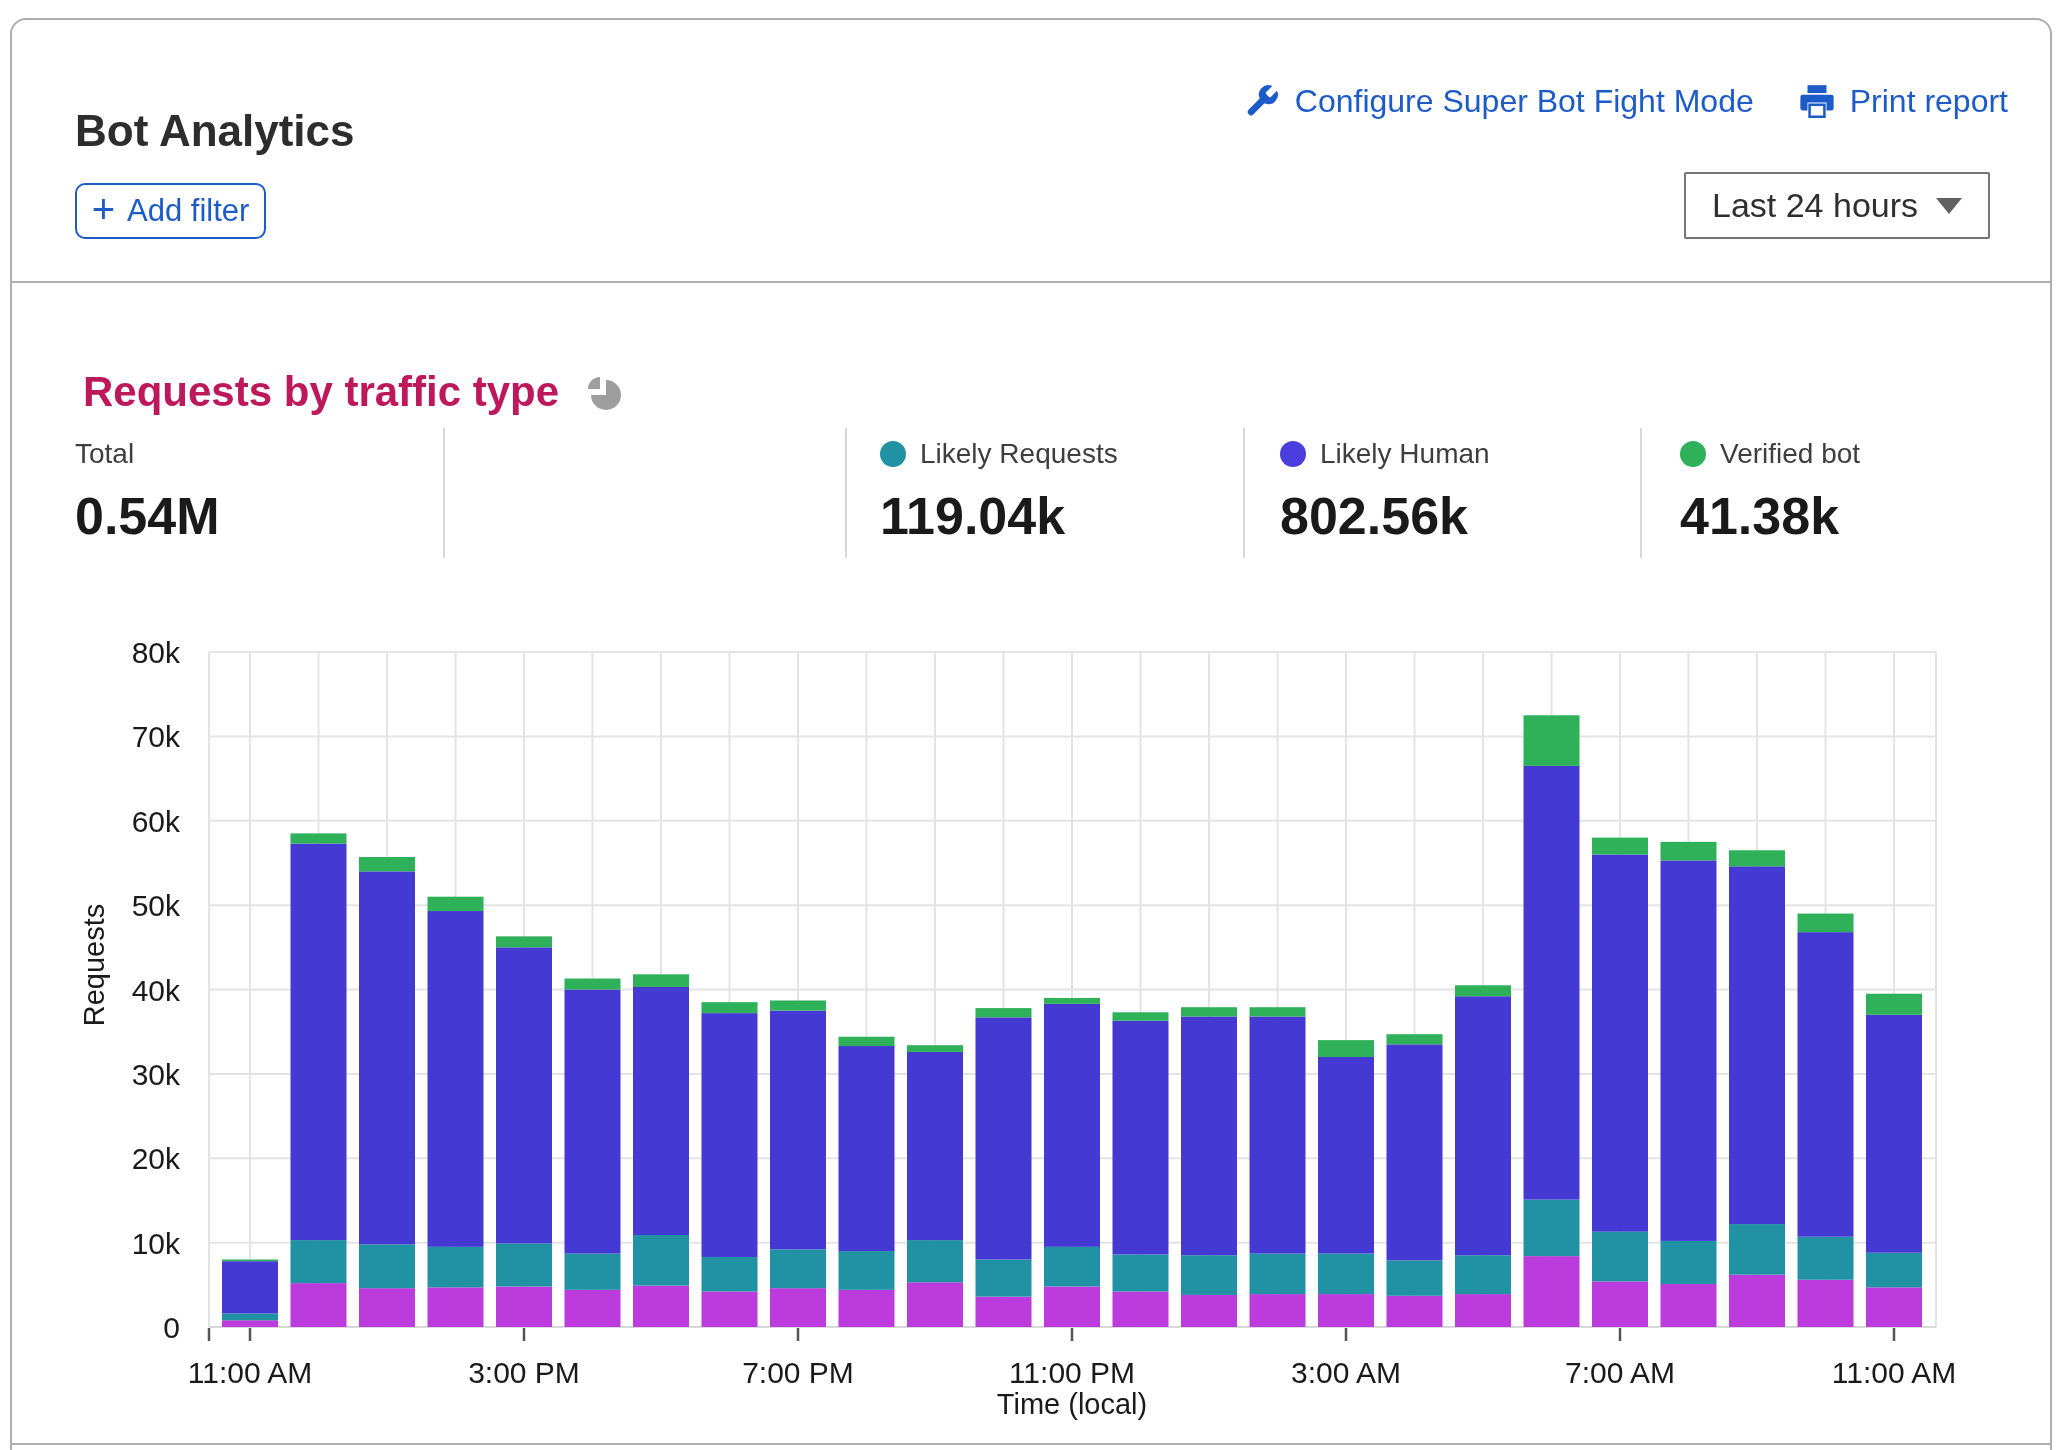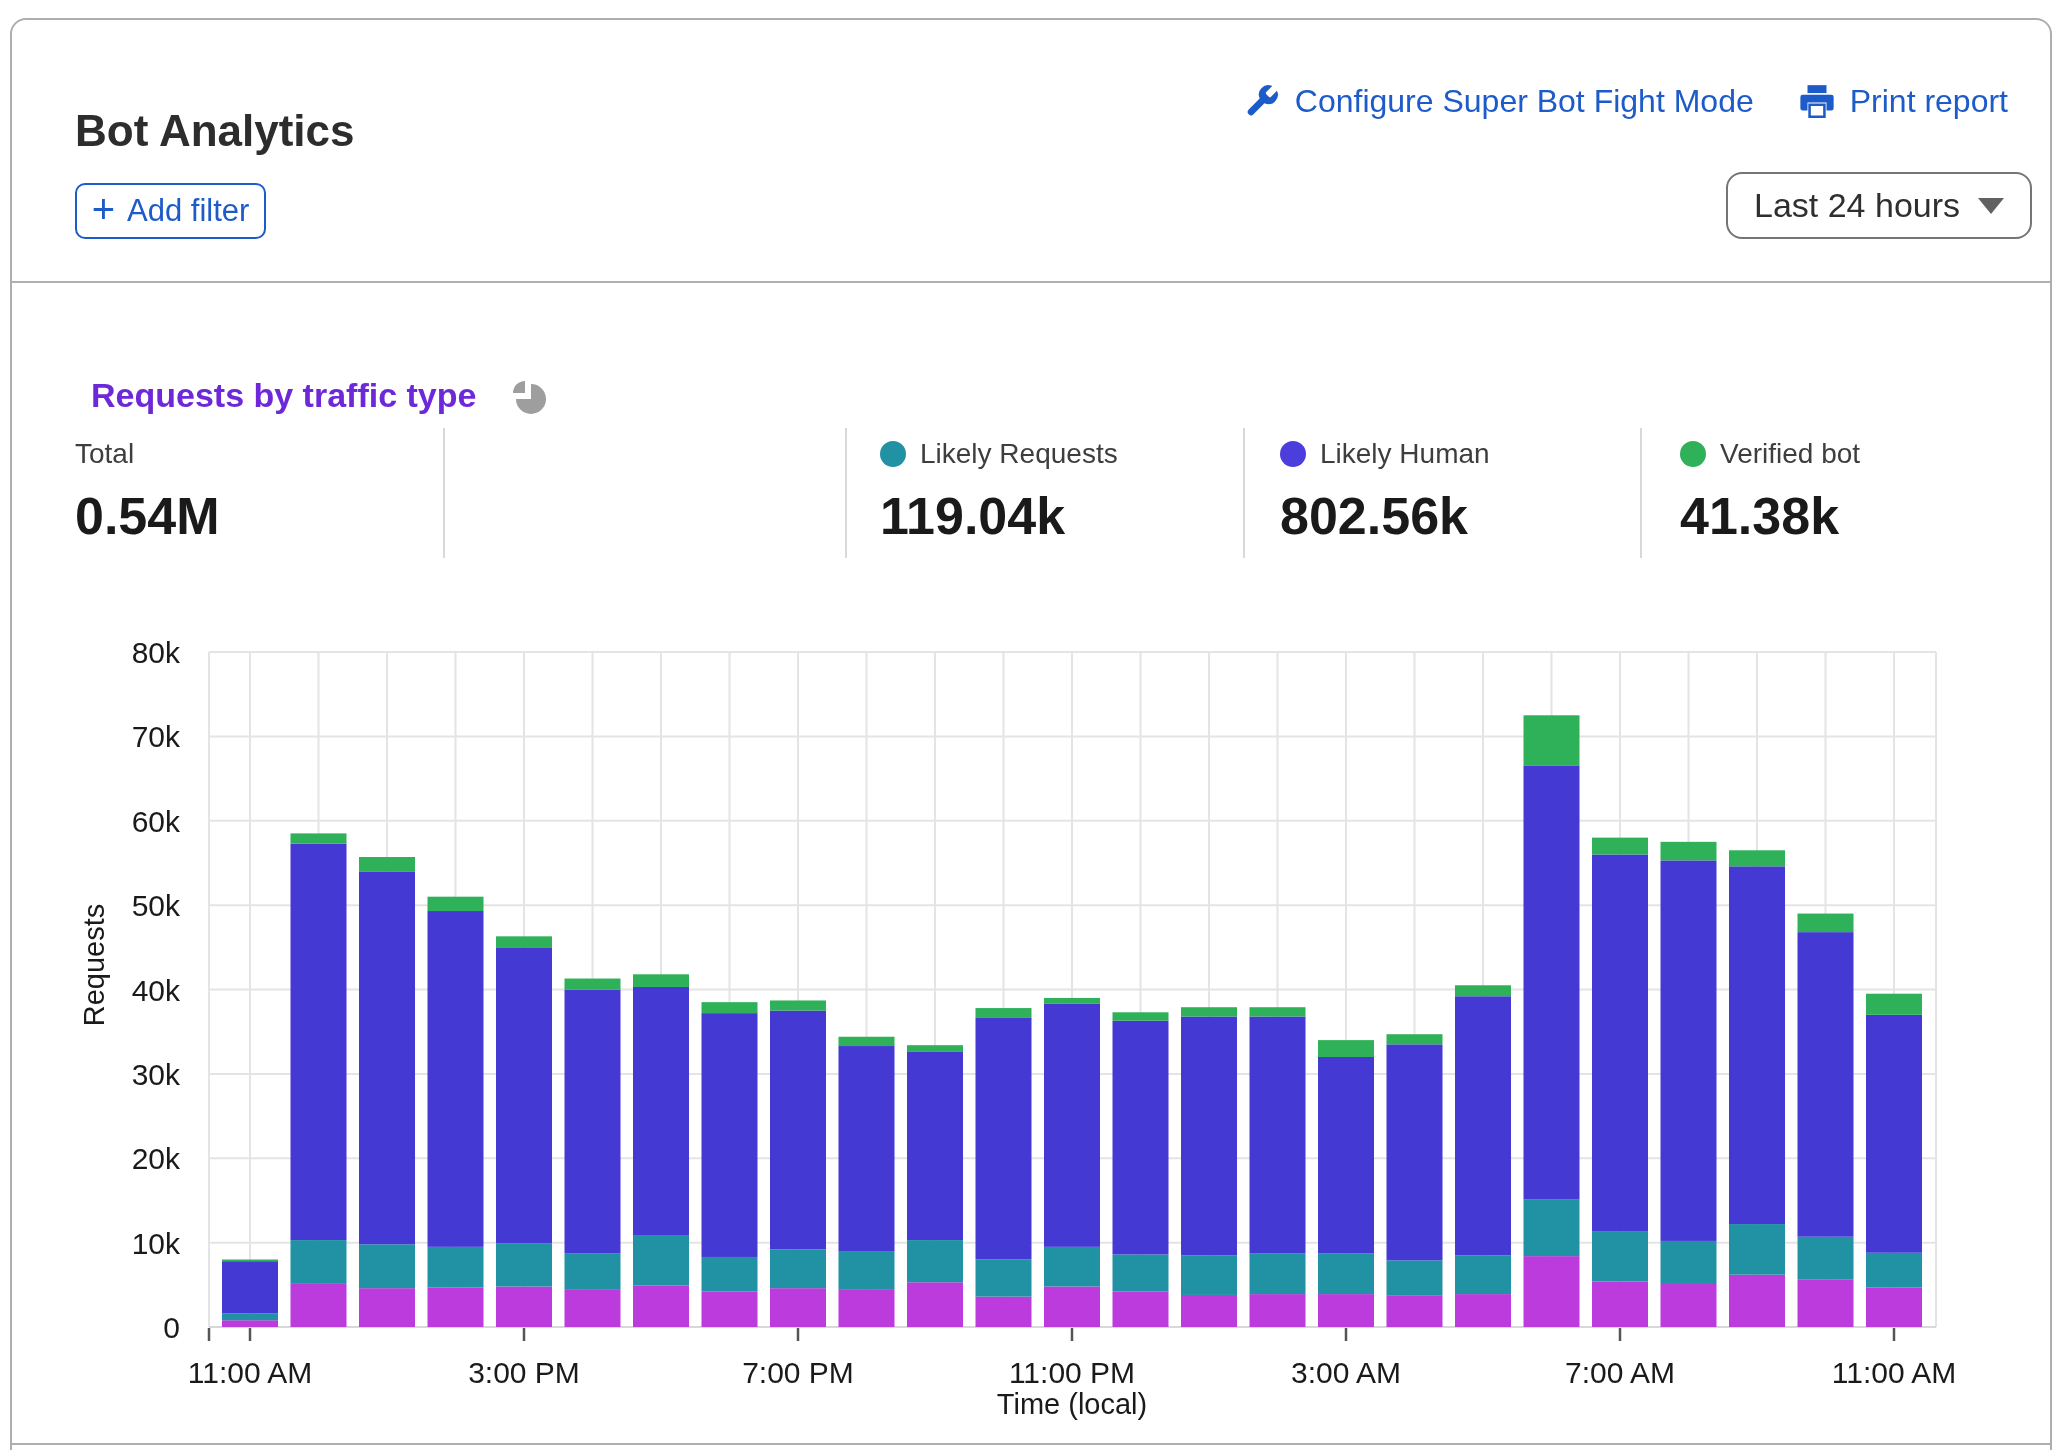--- a/index.html
+++ b/index.html
@@ -8,28 +8,28 @@
     border:2px solid #aeaeae;border-radius:16px;background:#fff;}
   .page-title{position:absolute;left:63px;top:56px;font-size:44px;font-weight:700;color:#2d2d2d;line-height:52px;}
   .header-links{position:absolute;top:62px;right:42px;display:flex;gap:44px;align-items:center;}
   .link{display:flex;align-items:center;gap:14px;color:#1d5bc9;font-size:32px;cursor:pointer;text-decoration:none;}
   .link svg{display:block;}
   .add-filter{position:absolute;left:63px;top:163px;width:191px;height:56px;box-sizing:border-box;
     background:#fff;border:2px solid #1d5bc9;border-radius:10px;color:#1d5bc9;font-size:31px;
     font-family:"Liberation Sans",sans-serif;display:flex;align-items:center;justify-content:center;gap:12px;cursor:pointer;}
   .add-filter .plus{font-size:40px;font-weight:400;line-height:31px;position:relative;top:-2px;}
   .dropdown{position:absolute;left:1672px;top:152px;width:306px;height:67px;box-sizing:border-box;
-    border:2px solid #757575;border-radius:16px;background:#fff;display:flex;align-items:center;
-    padding:6px 26px;font-size:34px;color:#2f2f2f;cursor:pointer;margin-left:42px;}
+    border:2px solid #757575;border-radius:2px;background:#fff;display:flex;align-items:center;
+    padding:6px 26px;font-size:34px;color:#2f2f2f;cursor:pointer;}
   .dropdown .caret{margin-left:auto;width:0;height:0;border-left:13px solid transparent;
     border-right:13px solid transparent;border-top:16px solid #616161;}
   .divider-top{position:absolute;left:0;right:0;top:261px;border-top:2px solid #b0b0b0;}
   .divider-bottom{position:absolute;left:0;right:0;top:1423px;border-top:2px solid #aeaeae;}
   .section-heading{position:absolute;left:63px;top:340px;display:flex;align-items:center;gap:18px;}
-  .section-heading h2{margin:16px;font-size:34px;font-weight:700;color:#6d28d9;}
+  .section-heading h2{margin:8px;font-size:42px;font-weight:700;color:#be185d;}
   .stat-block{position:absolute;top:418px;}
   .stat-label-row{display:flex;align-items:center;gap:14px;}
   .stat-dot{width:26px;height:26px;border-radius:50%;background:#ccc;flex:0 0 auto;}
   .stat-label{font-size:28px;color:#3e3e3e;}
   .stat-value{font-size:52px;font-weight:700;color:#1a1a1a;margin-top:16px;}
   .stat-divider{position:absolute;top:408px;height:130px;border-left:2px solid #d8d8d8;}
   #chart-svg{position:absolute;left:0;top:540px;width:2040px;height:890px;}
   .ax{font:30px "Liberation Sans",sans-serif;fill:#1a1a1a;}
   .ax2{font:29px "Liberation Sans",sans-serif;fill:#1a1a1a;}
 </style>

